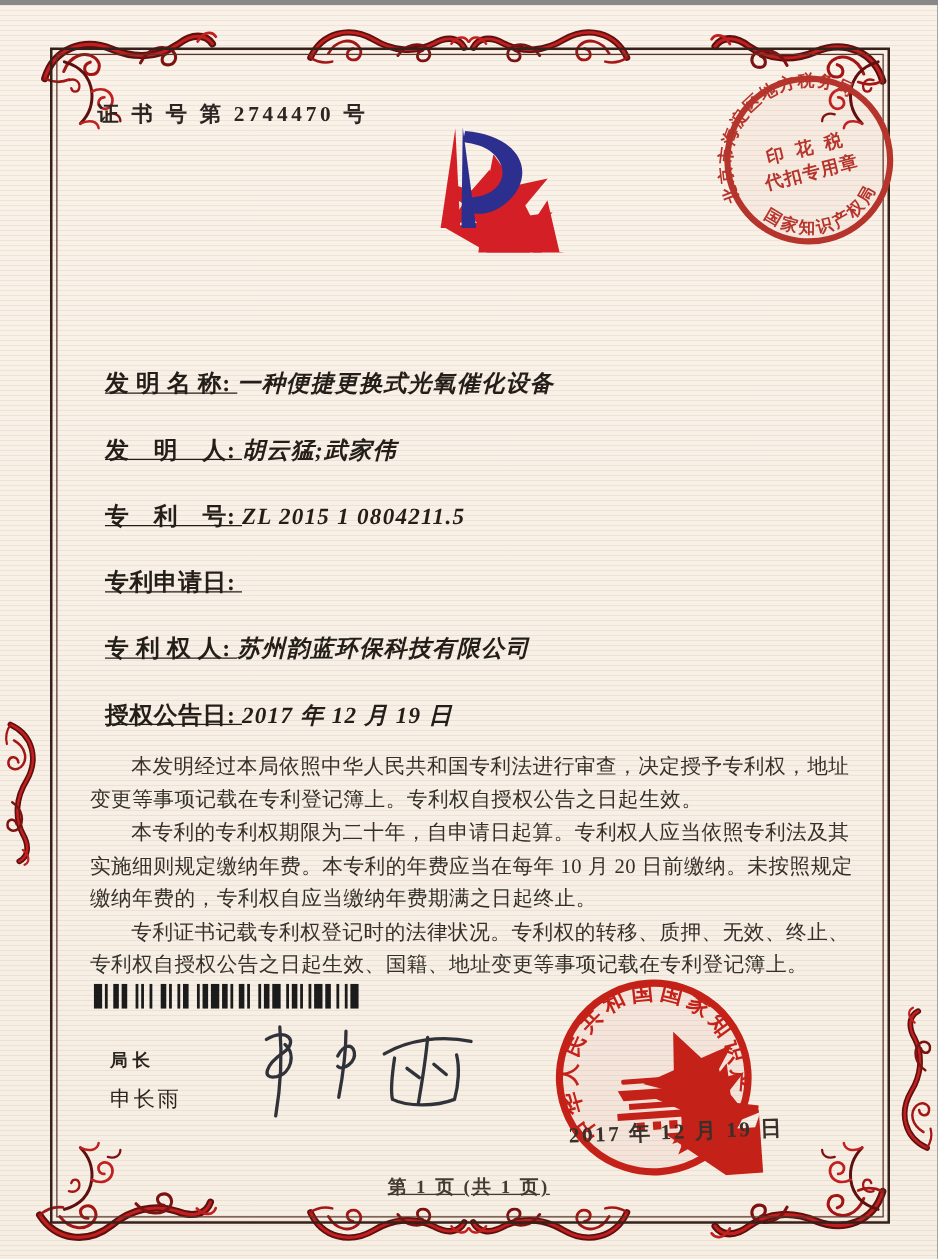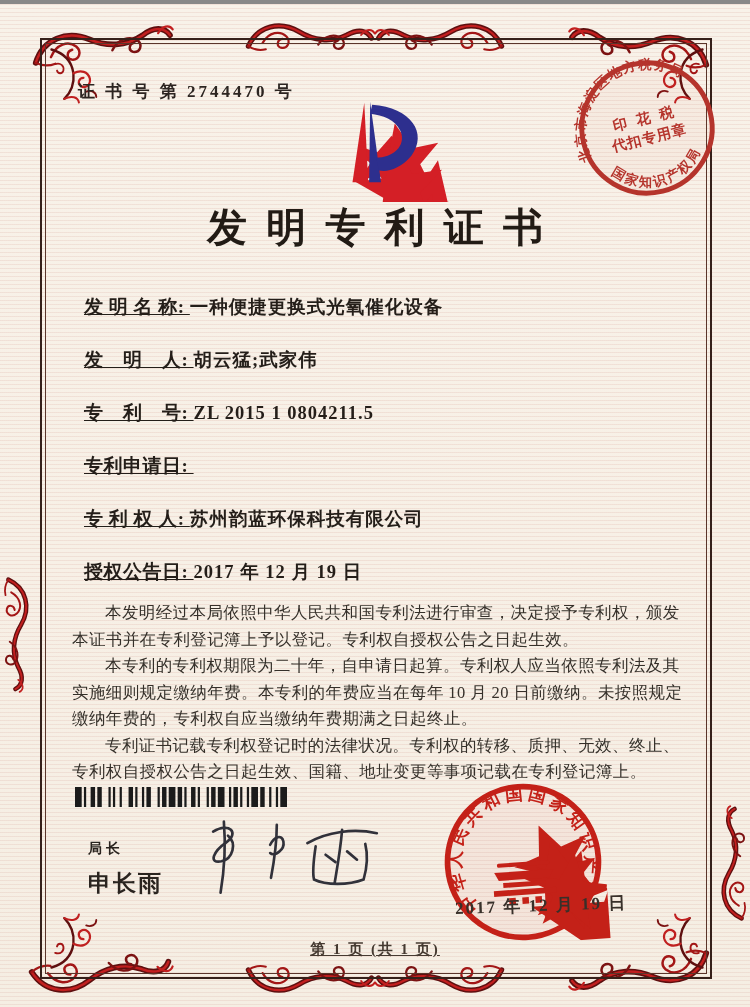--- a/index.html
+++ b/index.html
@@ -34,30 +34,30 @@
   .sprig-br{right:42px;bottom:38px;transform:scale(-1,-1);}
 
   .cert-no{position:absolute;left:78px;top:76px;font-size:17px;letter-spacing:3px;font-weight:600;color:#2c2521;}
   .logo{position:absolute;left:288px;top:90px;width:182px;height:108px;}
   .logo svg{width:100%;height:100%;display:block;}
   .title{position:absolute;left:0;right:0;top:196px;text-align:center;font-size:40px;font-weight:600;
          letter-spacing:.48em;padding-left:.48em;color:#221b15;}
   .fields{position:absolute;left:84px;right:56px;top:290px;}
   .field-row{display:flex;align-items:baseline;margin-bottom:27px;}
   .field-label{font-size:19px;font-weight:700;color:#241e19;white-space:pre;letter-spacing:.5px;text-decoration:underline;}
-  .field-value{font-size:18.5px;font-weight:600;color:#241e19;letter-spacing:1px;white-space:pre;}
+  .field-value{font-size:18.5px;font-weight:600;color:#241e19;letter-spacing:1px;white-space:pre;font-style:italic;}
   .body-text{position:absolute;left:72px;right:58px;top:596px;color:#35302a;}
   .body-text p{margin:0;text-indent:2em;font-size:16.5px;line-height:26.5px;letter-spacing:.4px;
                font-weight:500;}
   .barcode{position:absolute;left:75px;top:783px;width:212px;height:20px;}
   .barcode svg{width:100%;height:100%;display:block;}
   .barcode rect{fill:#1b1b1b;}
   .director{position:absolute;left:88px;top:836px;color:#2a241f;}
   .director-title{font-size:14px;font-weight:600;letter-spacing:4px;}
-  .director-name{font-size:23px;font-weight:700;letter-spacing:2px;margin-top:10px;}
+  .director-name{font-size:17px;font-weight:400;letter-spacing:2px;margin-top:10px;}
   .sig{position:absolute;left:185px;top:808px;width:215px;height:92px;z-index:2;}
   .sig svg{width:100%;height:100%;display:block;}
   .seal{position:absolute;left:441px;top:776px;width:164px;height:164px;z-index:3;transform:rotate(-4deg);}
   .seal svg{width:100%;height:100%;display:block;}
   .seal-date{position:absolute;left:455px;top:890px;z-index:4;font-size:17px;font-weight:700;
              color:#38302a;letter-spacing:2px;transform:rotate(-2deg);white-space:pre;}
   .stamp{position:absolute;left:572px;top:50px;width:150px;height:148px;transform:rotate(-14deg);z-index:3;}
   .stamp svg{width:100%;height:100%;display:block;}
   .footer{position:absolute;left:0;right:0;top:936px;text-align:center;font-size:15px;font-weight:600;
           color:#453a31;letter-spacing:2px;text-decoration:underline;}
@@ -180,21 +180,20 @@
         <use href="#st" transform="translate(48,78) scale(1.1) rotate(14)"></use>
         <path d="M75,9 L79,90 L63,90 Z"></path>
       </g>
       <g fill="#2d2f8e">
         <path d="M81,8 L92,90 L80,90 Z"></path>
         <path d="M83,11 C123,14 140,40 123,63 C112,76 99,80 90,78 L87,65 C104,65 118,53 112,38 C106,25 94,22 81,20 Z"></path>
       </g>
     </svg>
   </div>
 
-  <div class="title">发明专利证书</div>
 
   <div class="fields">
     <div class="field-row">
       <span class="field-label">发 明 名 称: </span>
       <span class="field-value">一种便捷更换式光氧催化设备</span>
     </div>
     <div class="field-row">
       <span class="field-label">发　明　人: </span>
       <span class="field-value">胡云猛;武家伟</span>
     </div>
@@ -209,21 +208,21 @@
       <span class="field-label">专 利 权 人: </span>
       <span class="field-value">苏州韵蓝环保科技有限公司</span>
     </div>
     <div class="field-row">
       <span class="field-label">授权公告日: </span>
       <span class="field-value">2017 年 12 月 19 日</span>
     </div>
   </div>
 
   <div class="body-text">
-    <p>本发明经过本局依照中华人民共和国专利法进行审查，决定授予专利权，颁发本证书并在专利登记簿上予以登记。专利权自授权公告之日起生效。</p>
+    <p>本发明经过本局依照中华人民共和国专利法进行审查，决定授予专利权，地址变更等事项记载在专利登记簿上。专利权自授权公告之日起生效。</p>
     <p>本专利的专利权期限为二十年，自申请日起算。专利权人应当依照专利法及其实施细则规定缴纳年费。本专利的年费应当在每年 10 月 20 日前缴纳。未按照规定缴纳年费的，专利权自应当缴纳年费期满之日起终止。</p>
     <p>专利证书记载专利权登记时的法律状况。专利权的转移、质押、无效、终止、专利权自授权公告之日起生效、国籍、地址变更等事项记载在专利登记簿上。</p>
   </div>
 
   <div class="barcode">
     <svg preserveAspectRatio="none" viewBox="0 0 190 30">
         <rect x="0" y="0" width="6" height="30"></rect>
         <rect x="8" y="0" width="2" height="30"></rect>
         <rect x="14" y="0" width="4" height="30"></rect>
         <rect x="20" y="0" width="4" height="30"></rect>

